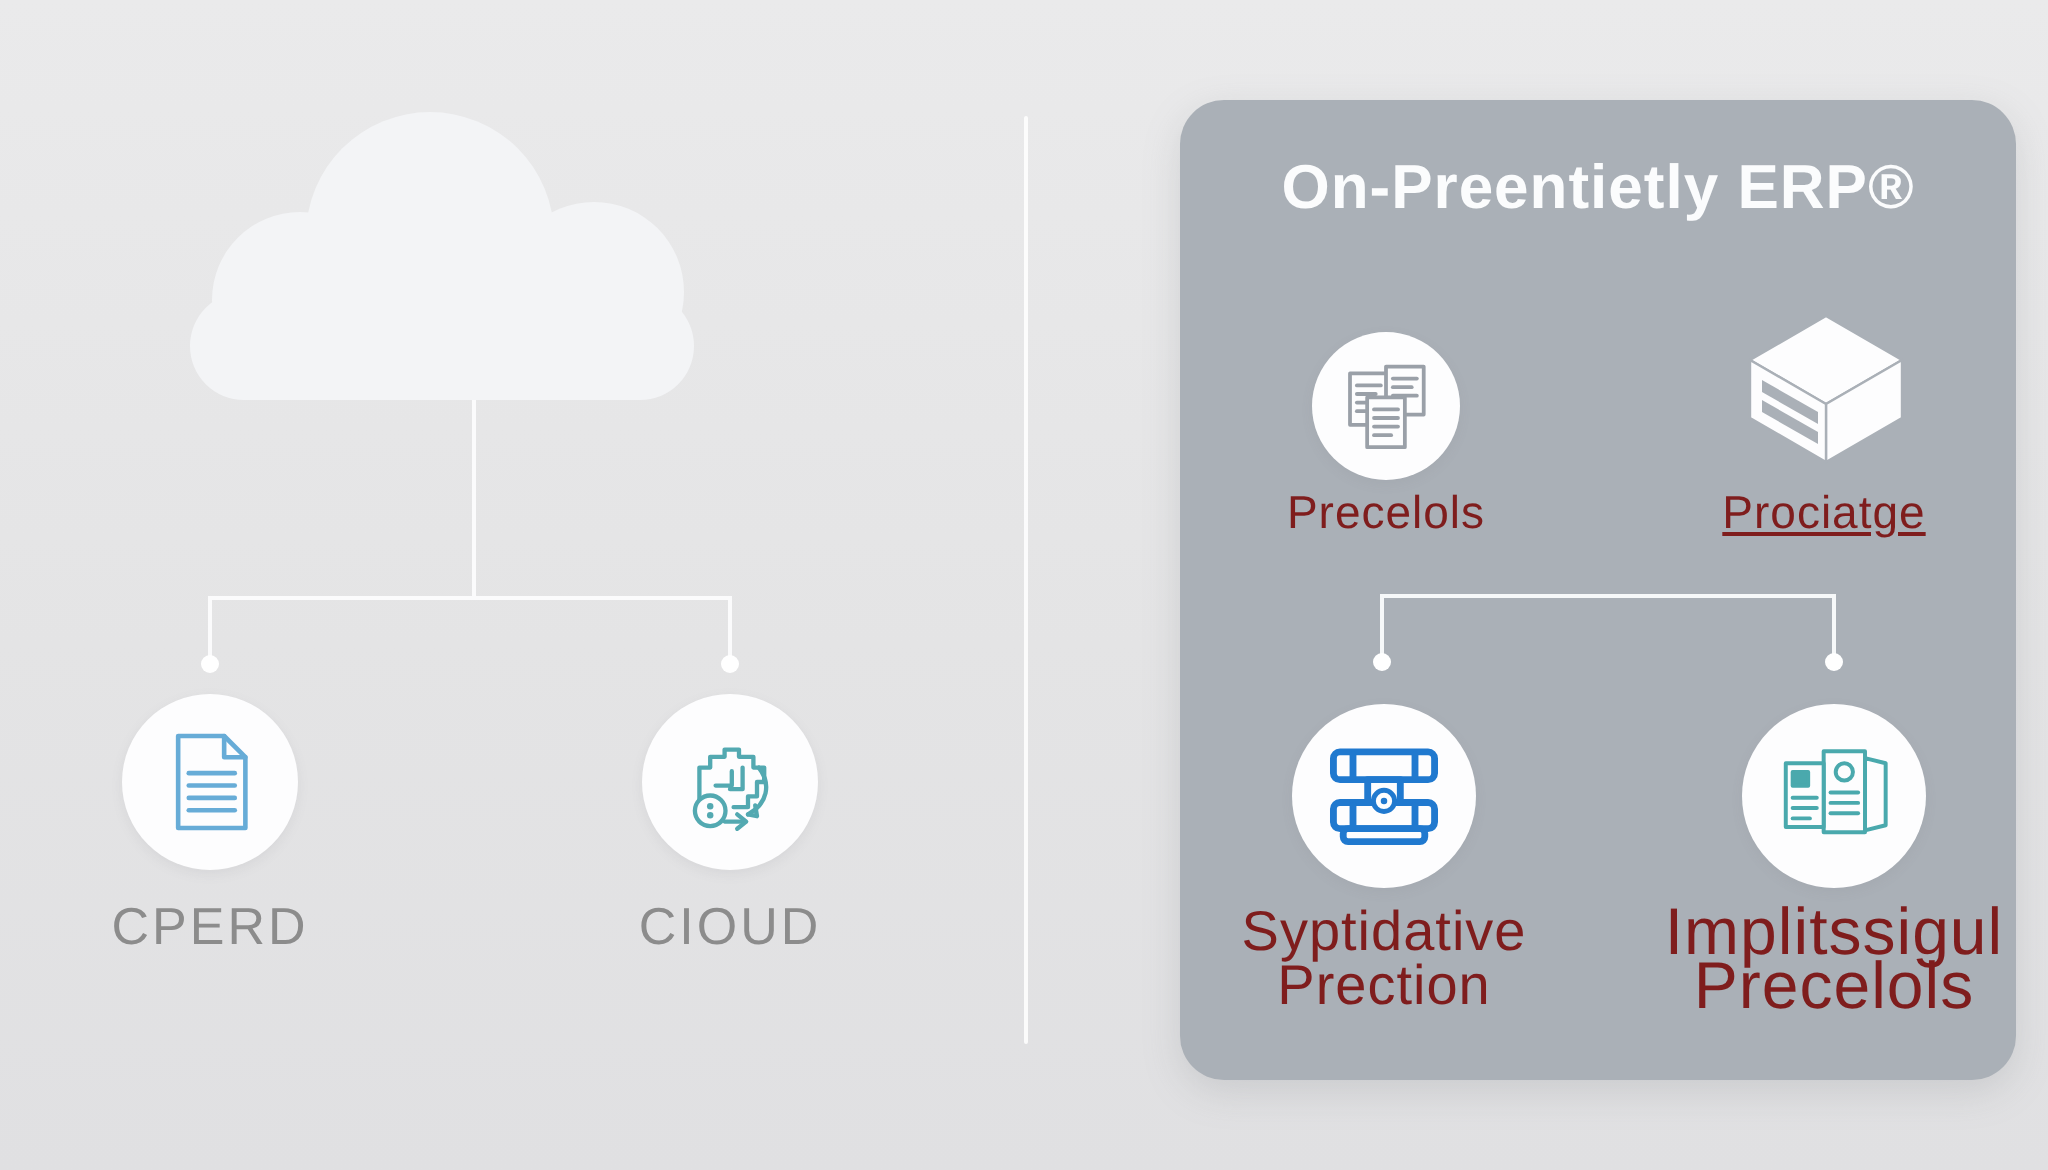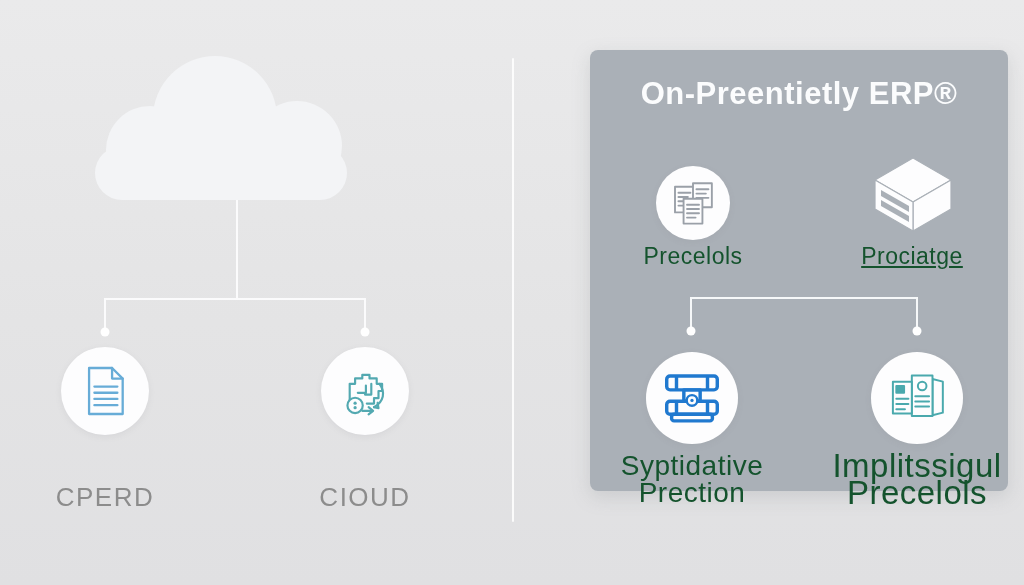--- a/index.html
+++ b/index.html
@@ -13,32 +13,32 @@
 
   
   .left-art{left:0;top:0;}
 
   
   .bubble{background:#fdfdfe;border-radius:50%;display:flex;align-items:center;justify-content:center;
           box-shadow:0 2px 6px rgba(120,120,125,.10);}
   .bubble-cperd{left:61px;top:347px;width:88px;height:88px;}
   .bubble-cioud{left:321px;top:347px;width:88px;height:88px;}
 
-  .node-label{color:#8c8c8c;font-size:26px;letter-spacing:1.5px;text-align:center;width:170px;margin-top:34px;}
+  .node-label{color:#8c8c8c;font-size:26px;letter-spacing:1.5px;text-align:center;width:170px;}
   .label-cperd{left:20px;top:448px;}
   .label-cioud{left:280px;top:448px;text-align:center;}
 
   
-  .panel{left:590px;top:50px;width:418px;height:441px;background:#aab0b7;border-radius:8px;
+  .panel{left:590px;top:50px;width:418px;height:490px;background:#aab0b7;border-radius:22px;
          box-shadow:0 6px 18px rgba(140,143,148,.25);}
   .panel-title{left:0;top:26px;width:418px;text-align:center;color:#fbfcfd;
                font-size:31px;font-weight:bold;letter-spacing:.5px;}
   .p-bubble-1{left:66px;top:116px;width:74px;height:74px;}
   .p-cube{left:283px;top:105px;}
-  .p-label{color:#14532d;font-size:23px;text-align:center;width:200px;letter-spacing:.5px;}
+  .p-label{color:#7f1d1d;font-size:23px;text-align:center;width:200px;letter-spacing:.5px;}
   .p-label-1{left:3px;top:193px;}
   .p-label-2{left:222px;top:193px;text-decoration:underline;}
   .p-bubble-3{left:56px;top:302px;width:92px;height:92px;}
   .p-bubble-4{left:281px;top:302px;width:92px;height:92px;}
   .p-label-3{left:2px;top:402px;font-size:28px;line-height:27px;}
   .p-label-4{left:227px;top:402px;font-size:33px;line-height:27px;}
   .bracket{left:0;top:0;}
 </style>
 </head>
 <body>

